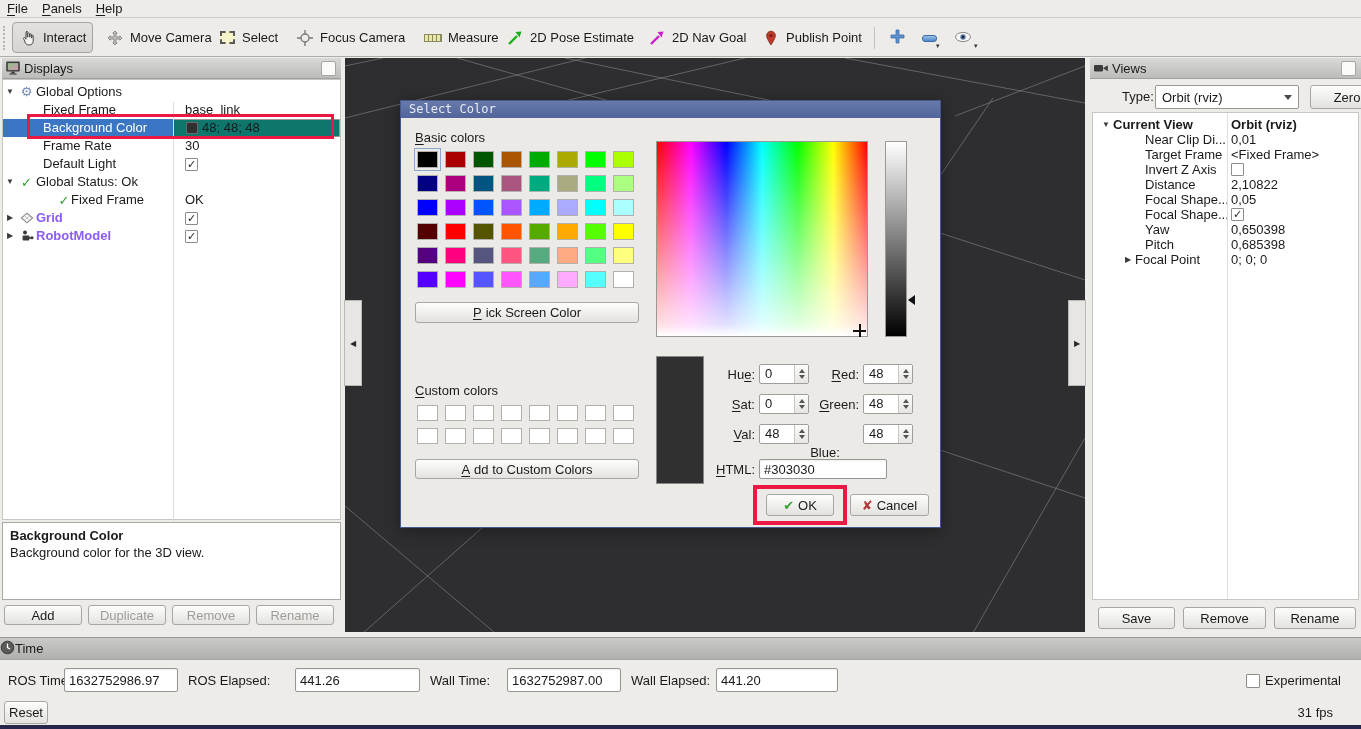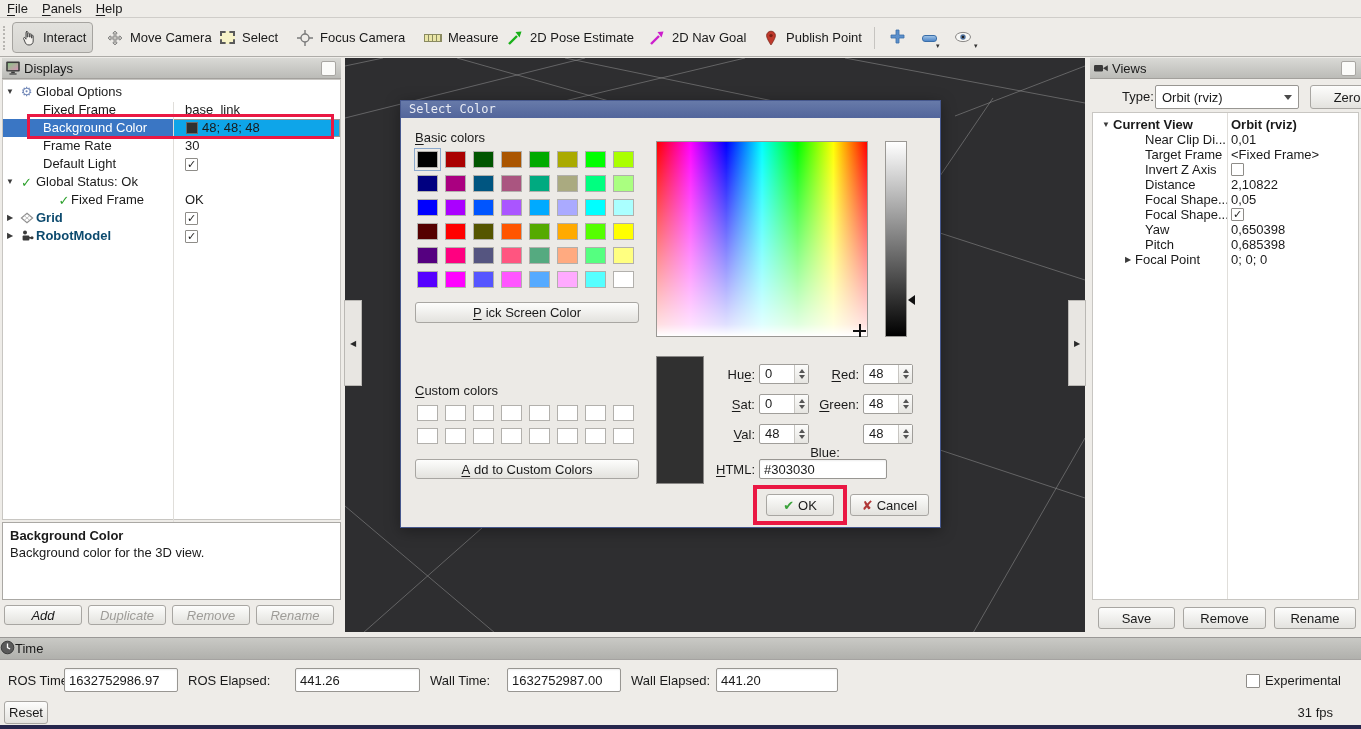--- a/index.html
+++ b/index.html
@@ -44,31 +44,31 @@
   .float-btn { position:absolute; right:5px; top:3px; width:15px; height:15px;
     background:#fbfbf9; border:1px solid #a8a6a2; border-radius:2px; }
   
   .trow { display:flex; height:18px; line-height:18px; font-size:13px; align-items:center; }
   .trow .name { width:170px; display:flex; align-items:center; overflow:hidden; white-space:nowrap; flex:none; height:100%; }
   .trow .val { flex:1; padding-left:12px; display:flex; align-items:center; gap:4px; overflow:hidden; white-space:nowrap; height:100%; }
   .tw { width:14px; text-align:center; font-size:8px; color:#3a3a3a; flex:none; }
   .ticon { width:19px; text-align:center; flex:none; display:flex; align-items:center; justify-content:center; }
   .check { color:#2ca02c; font:bold 13px "DejaVu Sans",sans-serif; }
   .sp28{width:28px;flex:none} .sp40{width:40px;flex:none} .sp52{width:52px;flex:none} .sp54{width:54px;flex:none} .sp6{width:6px;flex:none}
-  .link { color:#0c4a6e; font-weight:bold; }
+  .link { color:#8b5cf6; font-weight:bold; }
   .name.sel { background:#3a76c4; color:#fff; }
   .mini-swatch { width:12px; height:12px; background:#303030; border:1px solid #6a6a6a; flex:none; }
   
   .displays-panel { position:absolute; left:2px; top:58px; width:339px; height:574px; }
   .d-tree { position:absolute; left:0; top:21px; width:339px; height:441px; background:#fff;
     border:1px solid #c8c6c2; padding-top:3px; }
   .d-sep { position:absolute; left:170px; top:22px; width:1px; height:439px; background:#e0deda; }
   .desc-box { position:absolute; left:0; top:464px; width:339px; height:78px; background:#fff;
     border:1px solid #aaa8a4; padding:4px 7px; font-size:13px; line-height:17px; }
-  .d-btnrow .btn { position:absolute; top:547px; width:78px; height:20px;font-style:italic; }
+  .d-btnrow .btn { position:absolute; top:547px; width:78px; height:20px; }
   .views-panel { position:absolute; left:1090px; top:58px; width:271px; height:574px; }
   .type-row { position:absolute; left:0; top:26px; width:100%; height:26px;margin-left:27px; }
   .dropdown { position:absolute; left:38px; top:1px; width:144px; height:24px; background:#fff;
     border:1px solid #989692; border-radius:2px; display:flex; align-items:center; padding:0 6px; }
   .dropdown .dda { margin-left:auto; width:0; height:0; border-left:4px solid transparent;
     border-right:4px solid transparent; border-top:5px solid #4a4a4a; }
   .v-tree { position:absolute; left:2px; top:54px; width:267px; height:488px; background:#fff;
     border:1px solid #c8c6c2; padding-top:4px; }
   .v-sep { position:absolute; left:134px; top:0; bottom:0; width:1px; background:#e0deda; }
   .vrow { display:flex; height:15px; line-height:15px; font-size:13px; align-items:center; }
@@ -274,21 +274,21 @@
           </div>
         <div class="val">
             <span>base_link</span>
           </div>
       </div>
       <div class="trow">
         <div class="name sel">
             <span class="sp40"></span>
             <span>Background Color</span>
           </div>
-        <div class="val" style="background:#0ea5e9;border:1px solid #9a9896;">
+        <div class="val" style="background:#0f766e;border:1px solid #9a9896;">
           <span class="mini-swatch"></span>
           <span>48; 48; 48</span>
           </div>
       </div>
       <div class="trow">
         <div class="name">
             <span class="sp40"></span>
             <span>Frame Rate</span>
           </div>
         <div class="val">

